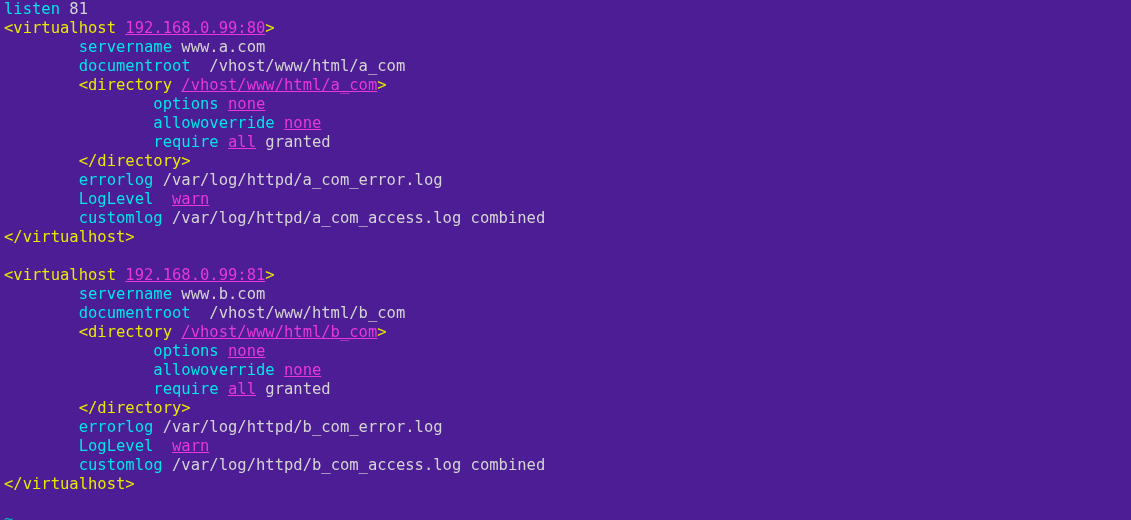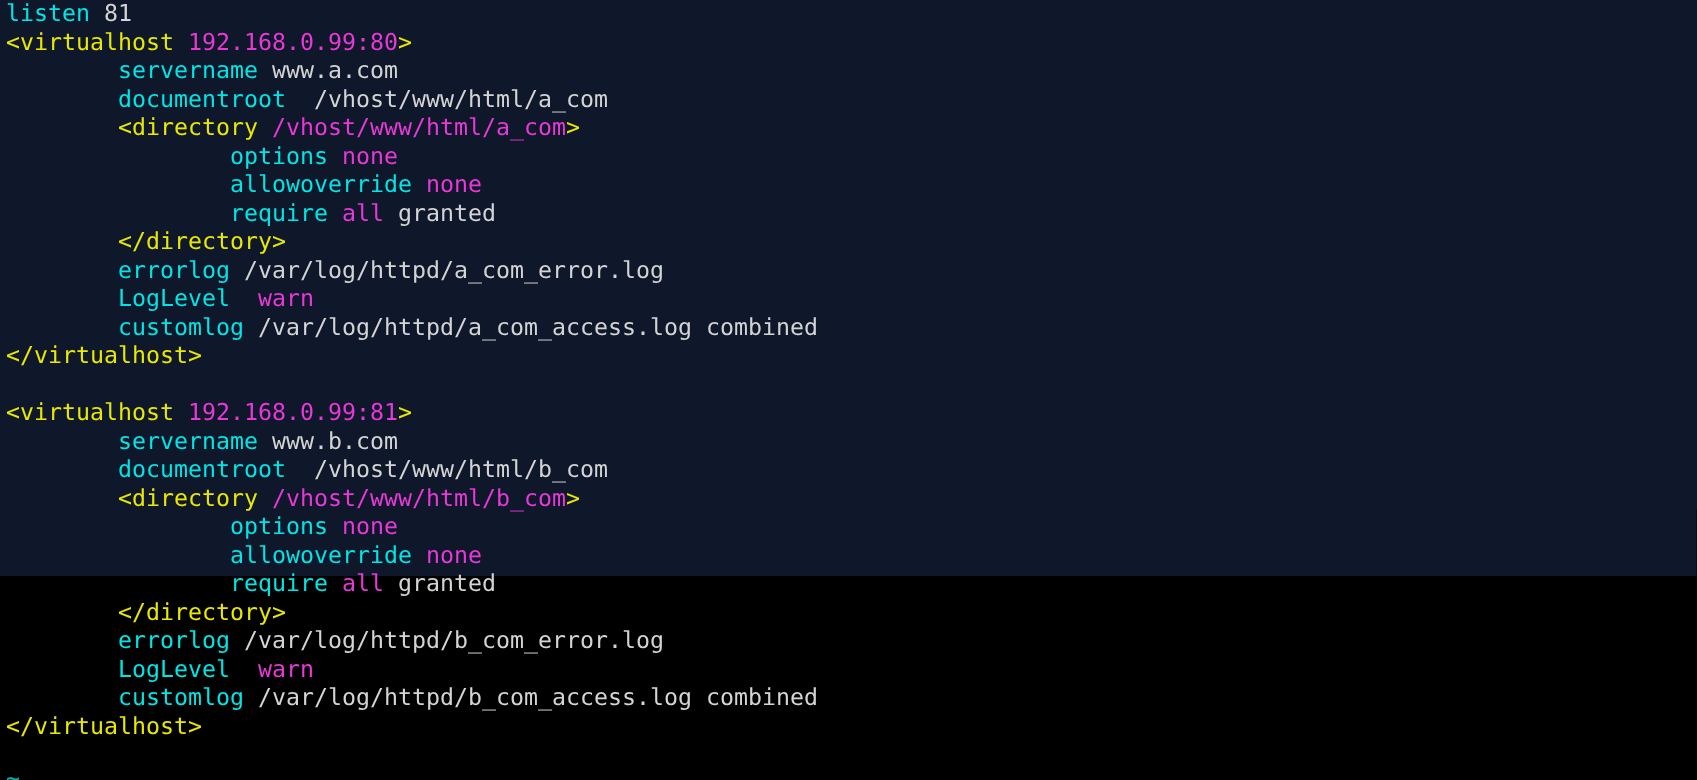--- a/index.html
+++ b/index.html
@@ -9,22 +9,22 @@
     background: #000000;
   }
   body {
     width: 1131px;
     height: 520px;
     overflow: hidden;
   }
   #terminal {
     position: relative;
     width: 1131px;
-    height: 384px;
-    background: #0f172a;
+    height: 520px;
+    background: #4c1d95;
     padding: 0;
     box-sizing: border-box;
     font-family: "DejaVu Sans Mono", "Liberation Mono", monospace;
     font-size: 15.5px;
     line-height: 19px;
     letter-spacing: 0px;
     -webkit-font-smoothing: none;
     font-smooth: never;
   }
   #screen {
@@ -35,21 +35,21 @@
   }
   .line {
     height: 19px;
     white-space: pre;
     font-family: "DejaVu Sans Mono", "Liberation Mono", monospace;
   }
   .tok { white-space: pre; }
   
   .c-tag   { color: #e8e800; }
   .c-dir   { color: #00e5e5; }
-  .c-val   { color: #e838d8; }
+  .c-val   { color: #e838d8; text-decoration: underline; }
   .c-plain { color: #d4d4d4; }
   .c-tilde { color: #00b7b7; }
   .blank { height: 19px; }
   
   #filler-row {
     position: absolute;
     left: 4px;
     top: 510px;
     height: 10px;
     overflow: hidden;

